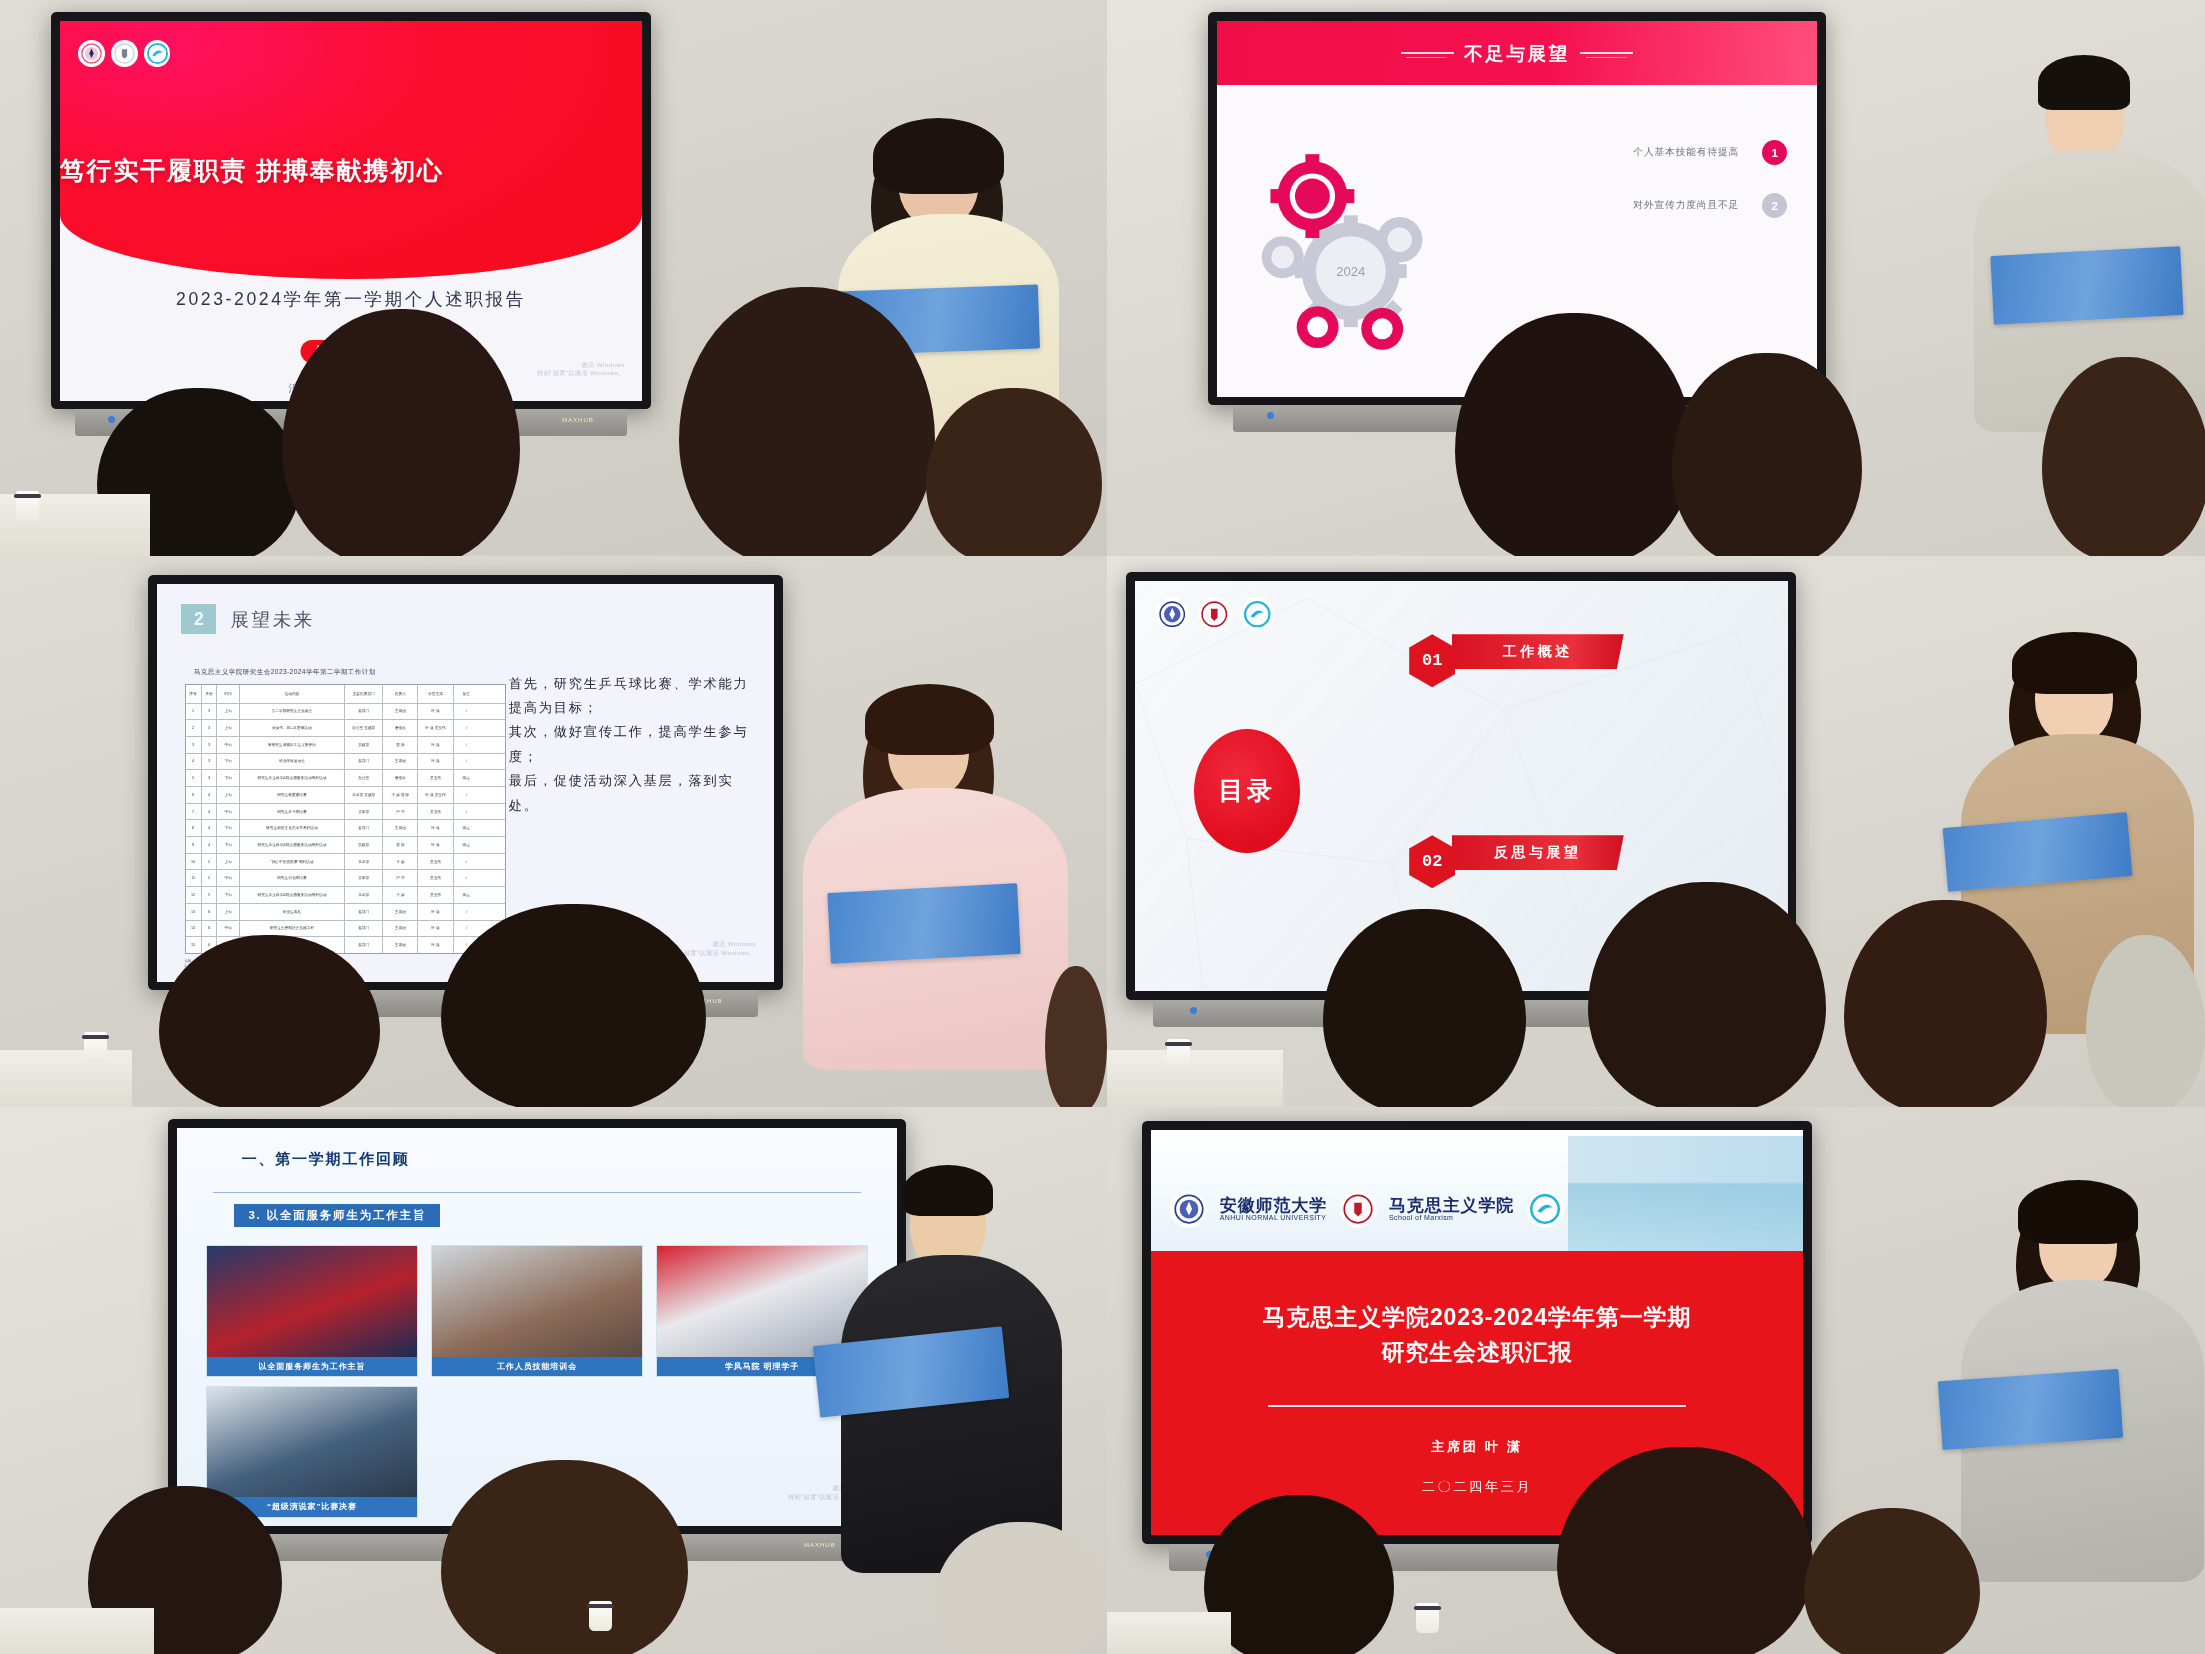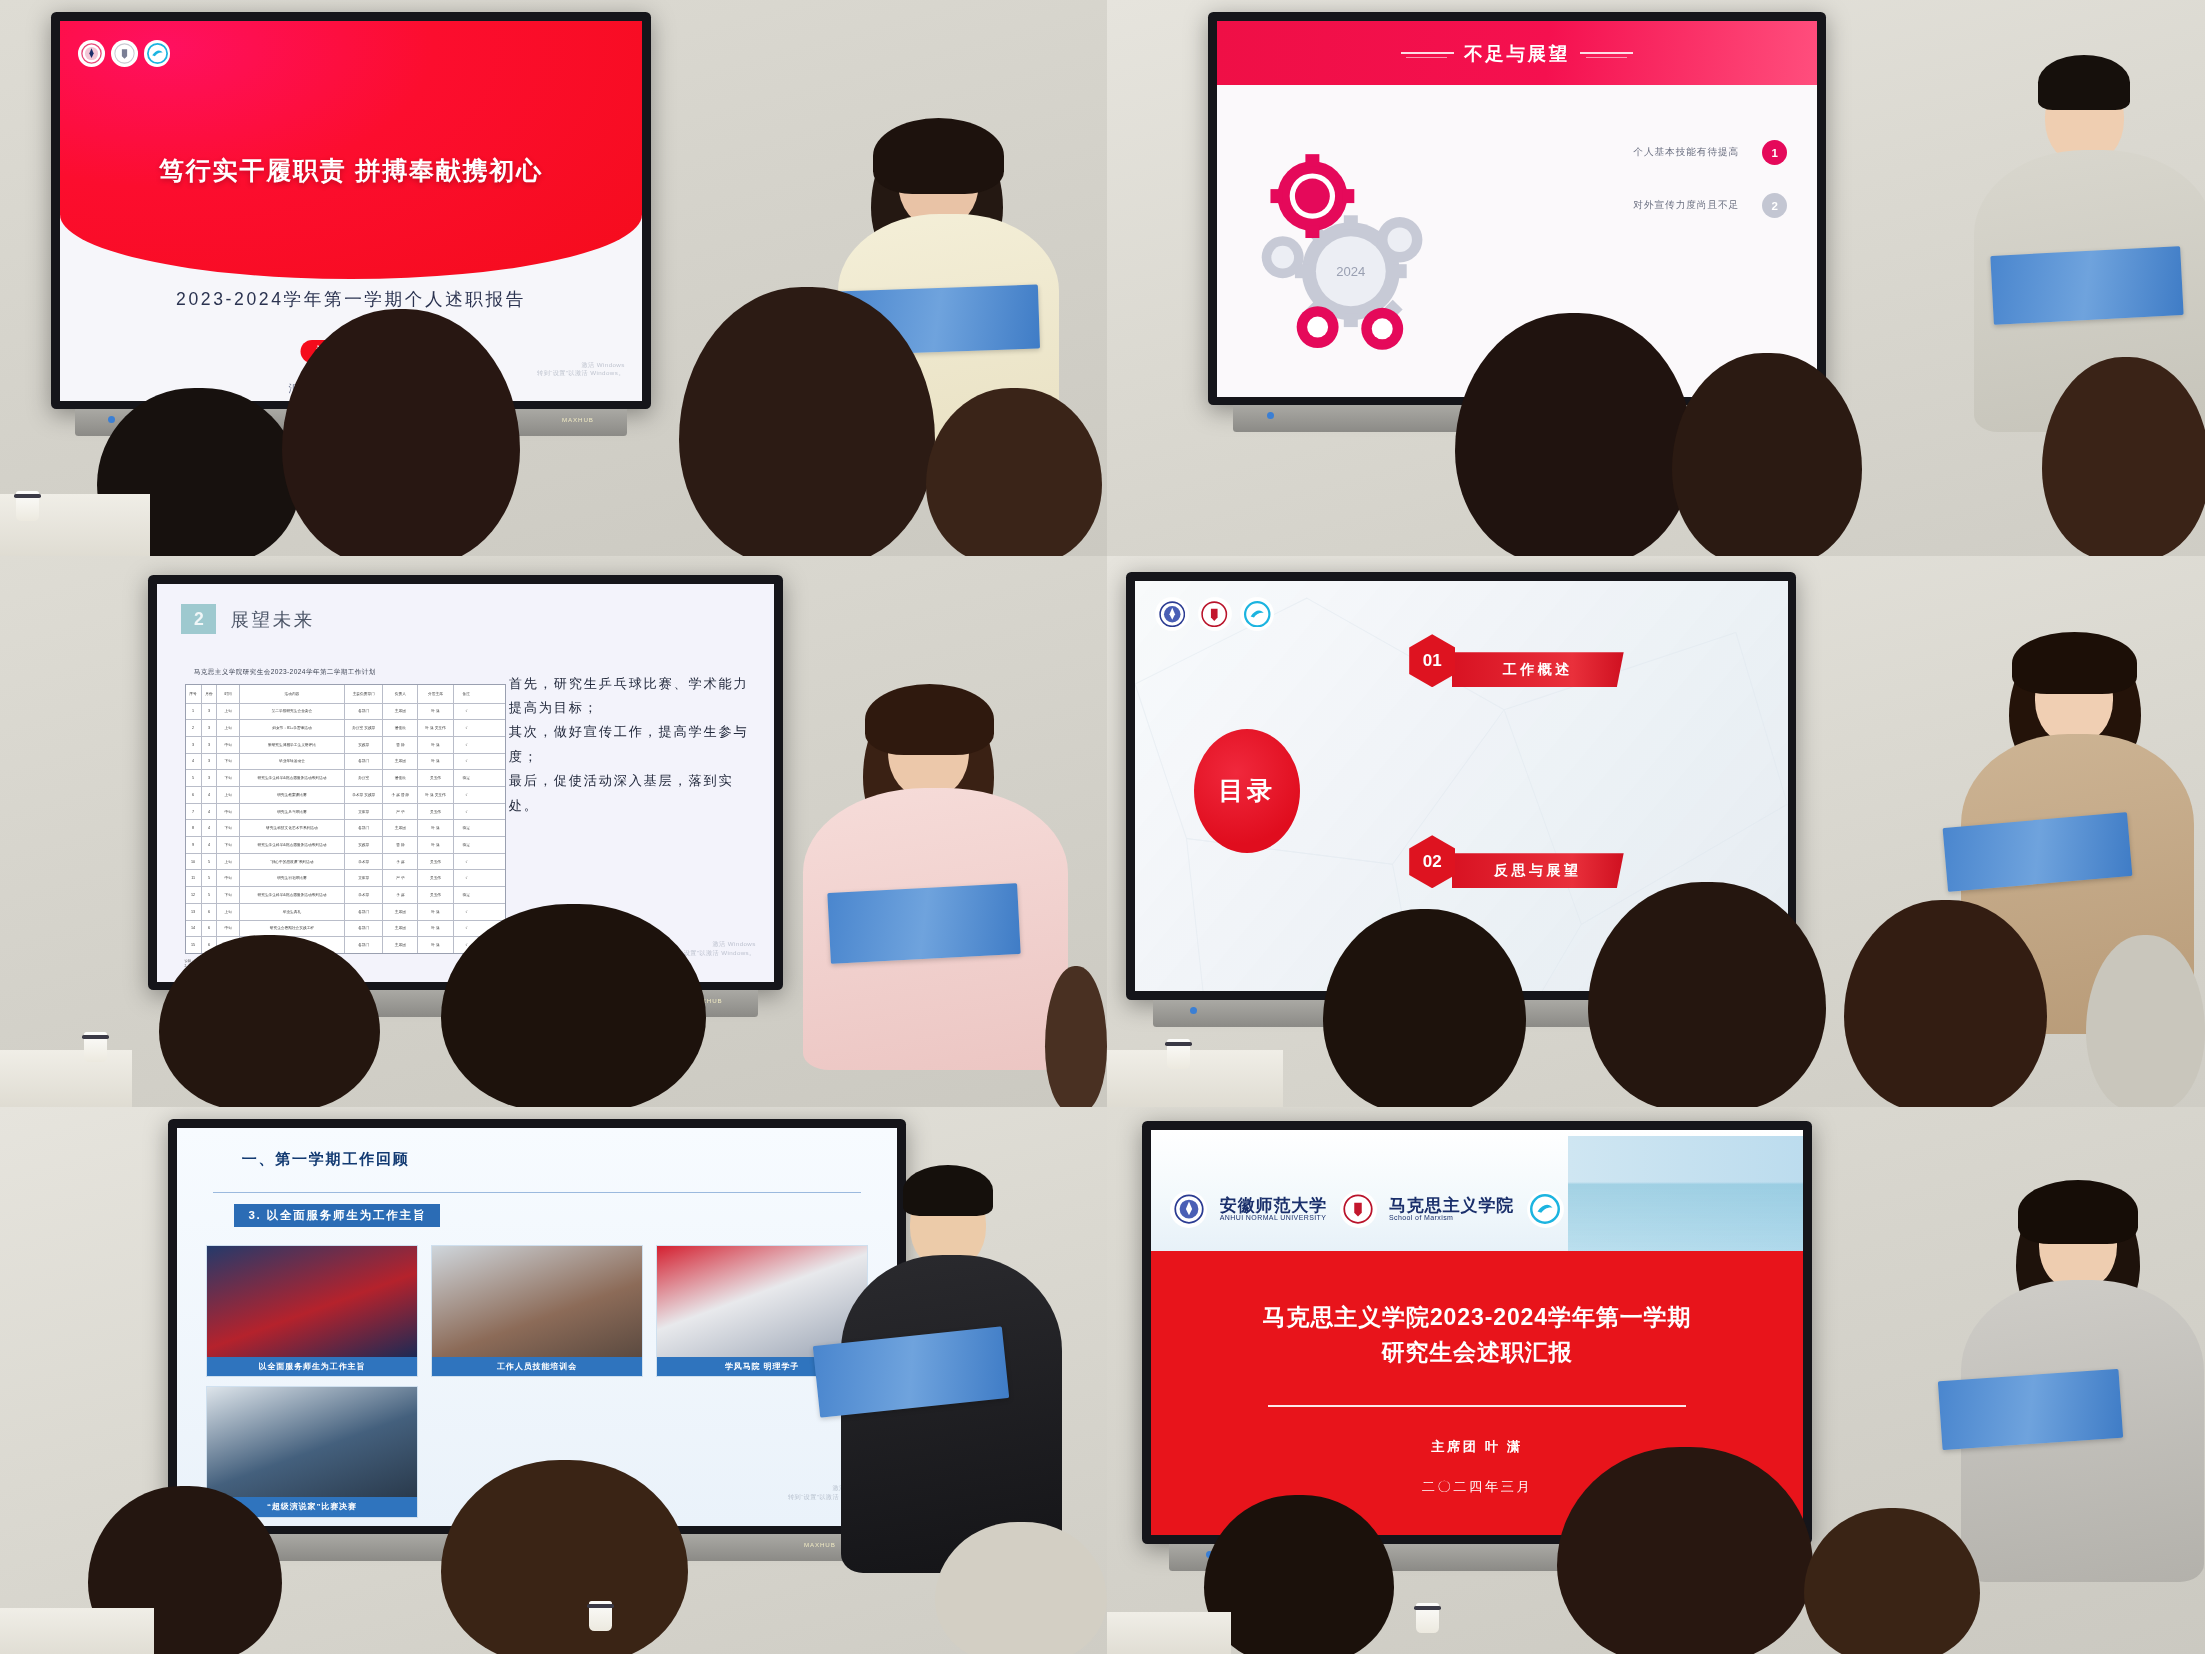--- a/index.html
+++ b/index.html
@@ -61,21 +61,21 @@
     background: radial-gradient(110% 130% at 18% 10%, #ff1060 0%, #fc0d2e 42%, #f50c1c 100%);
     border-radius: 0 0 52% 52% / 0 0 26% 26%;
   }
   .s1-logos { position:absolute; left:3.2%; top:5%; display:flex; gap:6.2px; align-items:center; }
   .clogo { width:26.5px;height:26.5px;border-radius:50%; background:#fff;
     display:flex;align-items:center;justify-content:center;
     border:1.8px solid rgba(255,255,255,.85); overflow:hidden; }
   .clogo svg{display:block;}
   .s1-title {
     position:absolute; left:0; right:0; top:35%;
-    text-align:center; color:#fff;
+    text-align:left; color:#fff;
     font-size:25px; font-weight:bold; letter-spacing:1.8px;
     text-shadow: 0 1.8px 5.3px rgba(0,0,0,.25);
   }
   .s1-sub {
     position:absolute; left:0; right:0; top:70%;
     text-align:center; color:#2b3350; font-size:17.6px; letter-spacing:2.6px;
   }
   .s1-badge {
     position:absolute; left:50%; transform:translateX(-50%); top:84%;
     background:#f50c1c; color:#fff; font-size:10.6px; font-weight:bold;
@@ -130,21 +130,21 @@
          linear-gradient(130deg, rgba(255,255,255,.6) 0%, rgba(225,233,240,.7) 100%),
          #eef2f6; }
   .s4 .poly{position:absolute;inset:0;opacity:.5;}
   .s4-logos{ position:absolute; left:3%; top:4%; display:flex; gap:8.8px;}
   .s4-circle{
     position:absolute; left:9%; top:36%; width:106px; height:124px;
     border-radius:50%; background: radial-gradient(circle at 40% 35%, #f0283c, #e00d1e 70%);
     display:flex; align-items:center; justify-content:center;
     color:#fff; font-size:25px; font-weight:bold; letter-spacing:3.5px;
   }
-  .s4-item{ position:absolute; left:42%; display:flex; align-items:flex-end; }
+  .s4-item{ position:absolute; left:42%; display:flex; align-items:flex-start;font-family:Liberation Mono, monospace; }
   .hexnum{
     width:46px;height:53px; background:#de1320; color:#fff;
     display:flex;align-items:center;justify-content:center;
     font-size:17px;font-weight:bold;
     clip-path: polygon(50% 0%, 100% 25%, 100% 75%, 50% 100%, 0% 75%, 0% 25%);
     z-index:2;
   }
   .hexbar{
     height:35px; width:172px; margin-left:-3.5px;
     background: linear-gradient(90deg,#d81222,#e9303b 70%, #cf1020);

